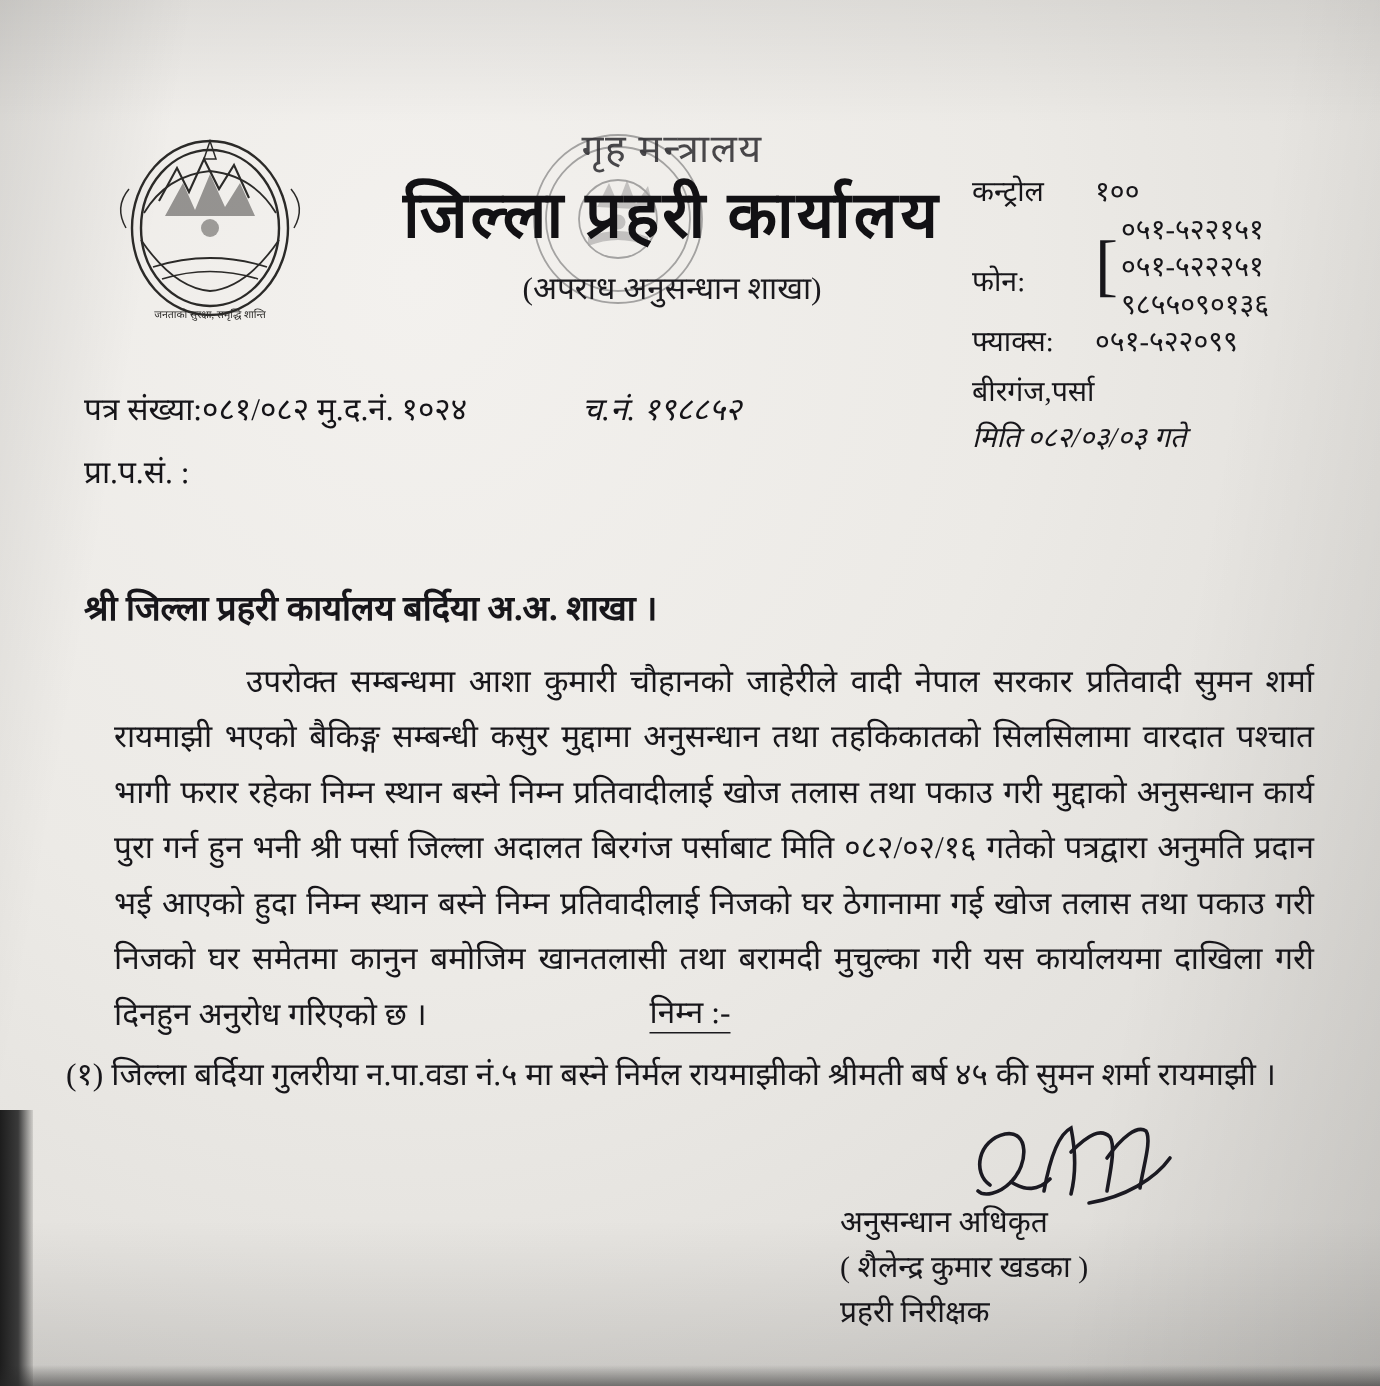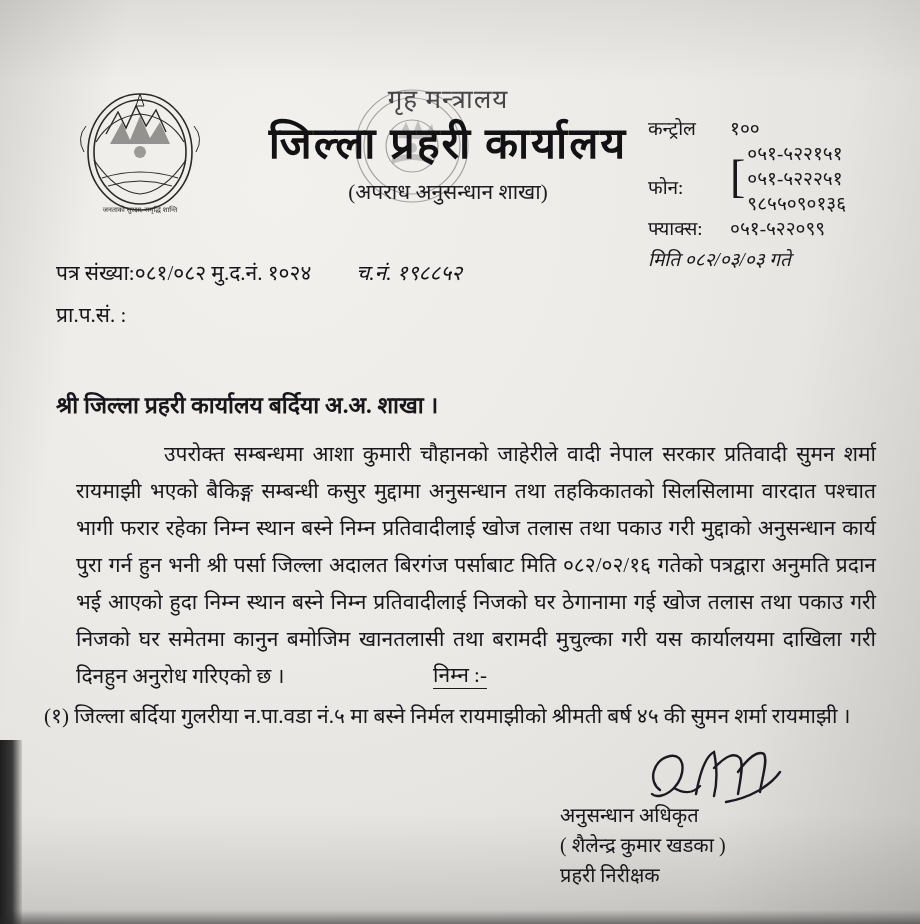--- a/index.html
+++ b/index.html
@@ -147,21 +147,21 @@
   .datel { margin-top: 6px; font-style: italic; }
 
   
   .refline {
     position: absolute;
     left: 56px; top: 258px;
     width: 820px;
     font-size: 21px;
     color: #151418;
   }
-  .refline .r1 { display: flex; align-items: flex-start; }
+  .refline .r1 { display: flex; align-items: flex-start; gap: 32px; }
   .ref-patra { width: 300px; }
   .ref-chalani { width: 230px; font-style: italic; }
   .refline .r2 { margin-top: 14px; }
 
   
   .subject {
     position: absolute;
     left: 0; top: 340px;
     width: 920px;
     text-align: center;
@@ -298,20 +298,21 @@
               <div>०५१-५२२१५१</div>
               <div>०५१-५२२२५१</div>
               <div>९८५५०९०१३६</div>
             </span>
           </div>
         </div>
         <div class="row">
           <div class="lab">फ्याक्स:</div>
           <div class="val">०५१-५२२०९९</div>
         </div>
+        <div class="place">बीरगंज,पर्सा</div>
         <div class="datel">
           <span>मिति</span>
           <span>०८२/०३/०३ गते</span>
         </div>
       </div>
     </div>
 
     <div class="refline">
       <div class="r1">
         <div class="ref-patra">

